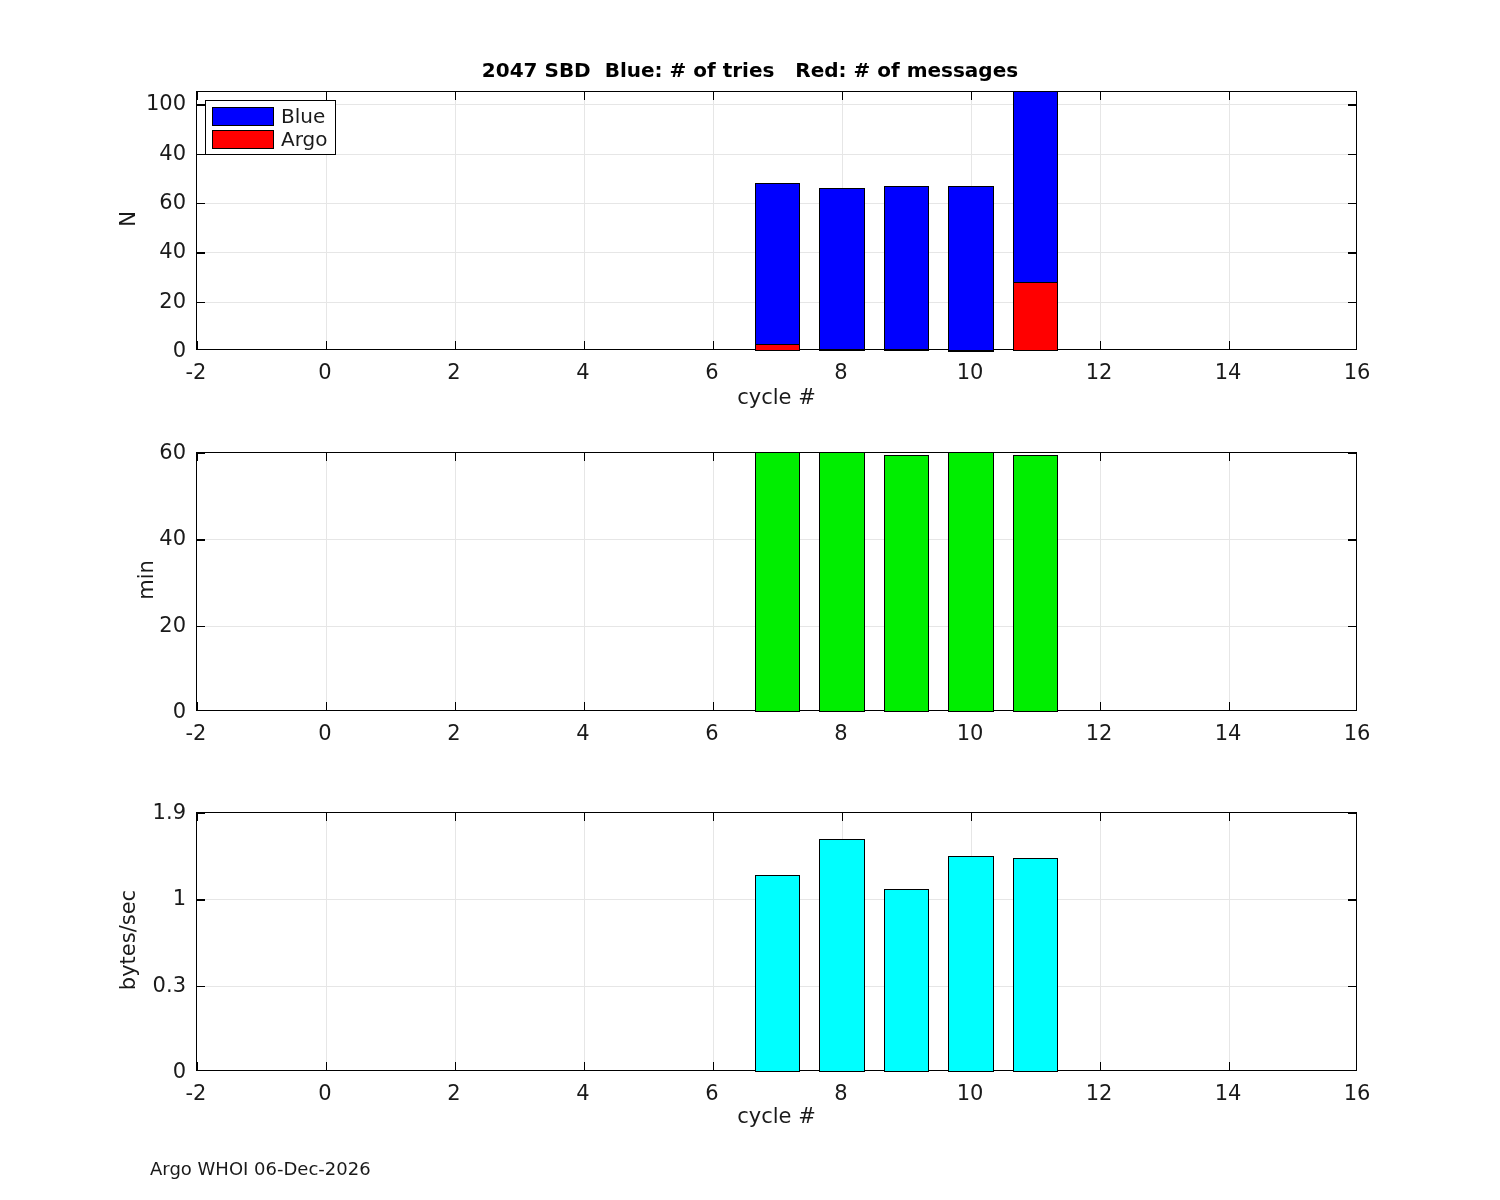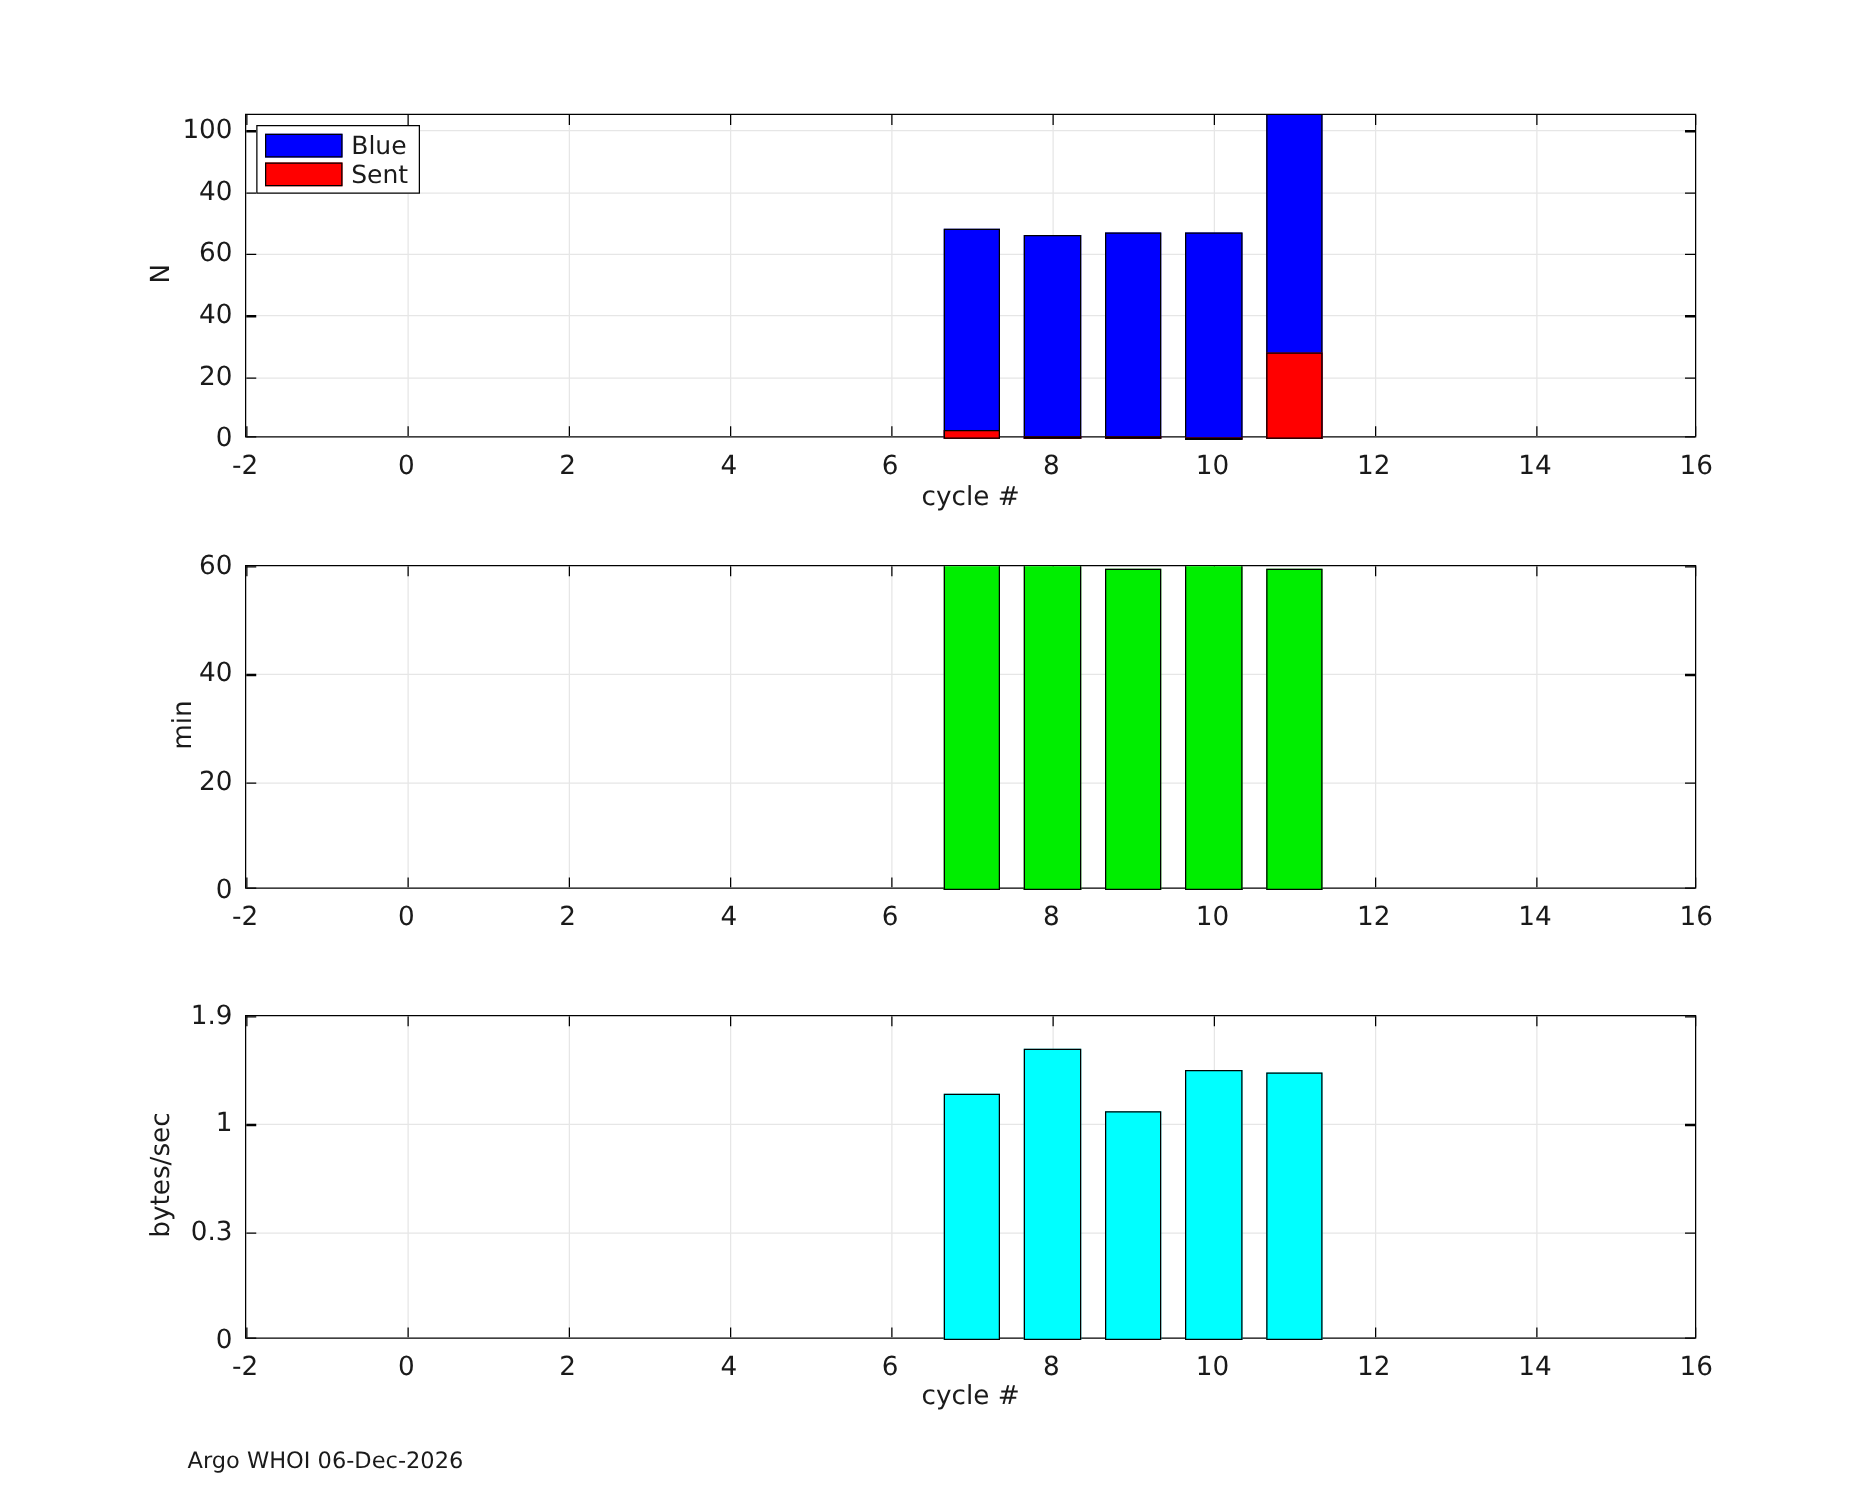--- a/index.html
+++ b/index.html
@@ -153,20 +153,21 @@
     position: absolute;
     font-size: 18px;
     color: #1a1a1a;
     white-space: nowrap;
   }
 </style>
 </head>
 <body>
 
 <div class="panel" id="panel-0" style="left: 0px; top: 0px; width: 1500px; height: 1200px;">
+  <div class="plot-title" style="top: 58px;">2047 SBD  Blue: # of tries   Red: # of messages</div>
   <div class="axes" id="axes-0" style="left: 196px; top: 91px; width: 1161px; height: 259px;">
       <div class="tick-x" style="left: 0px;"></div>
       <div class="tick-x-top" style="left: 0px;"></div>
       <div class="grid-line-v" style="left: 129px;"></div>
       <div class="tick-x" style="left: 129px;"></div>
       <div class="tick-x-top" style="left: 129px;"></div>
       <div class="grid-line-v" style="left: 258px;"></div>
       <div class="tick-x" style="left: 258px;"></div>
       <div class="tick-x-top" style="left: 258px;"></div>
       <div class="grid-line-v" style="left: 387px;"></div>
@@ -219,21 +220,21 @@
     </div>
   <div class="axis-label-y" id="ylab-0" style="left: 68px; top: 206.5px; width: 120px; text-align: center;">N</div>
   <div class="axis-label-x" id="xlab-0" style="left: 196px; width: 1161px; top: 385px;">cycle #</div>
   <div class="legend" id="legend-0" style="left: 205px; top: 100px;">
     <div class="legend-row">
       <span class="legend-swatch" style="background: rgb(0, 0, 255);"></span>
       <span class="legend-text">Blue</span>
     </div>
     <div class="legend-row">
       <span class="legend-swatch" style="background: rgb(255, 0, 0);"></span>
-      <span class="legend-text">Sent</span>
+      <span class="legend-text">Argo</span>
     </div>
   </div>
 <div class="tick-label-x" style="left: 196px; top: 360px;">-2</div>
     <div class="tick-label-x" style="left: 325px; top: 360px;">0</div>
     <div class="tick-label-x" style="left: 454px; top: 360px;">2</div>
     <div class="tick-label-x" style="left: 583px; top: 360px;">4</div>
     <div class="tick-label-x" style="left: 712px; top: 360px;">6</div>
     <div class="tick-label-x" style="left: 841px; top: 360px;">8</div>
     <div class="tick-label-x" style="left: 970px; top: 360px;">10</div>
     <div class="tick-label-x" style="left: 1099px; top: 360px;">12</div>

